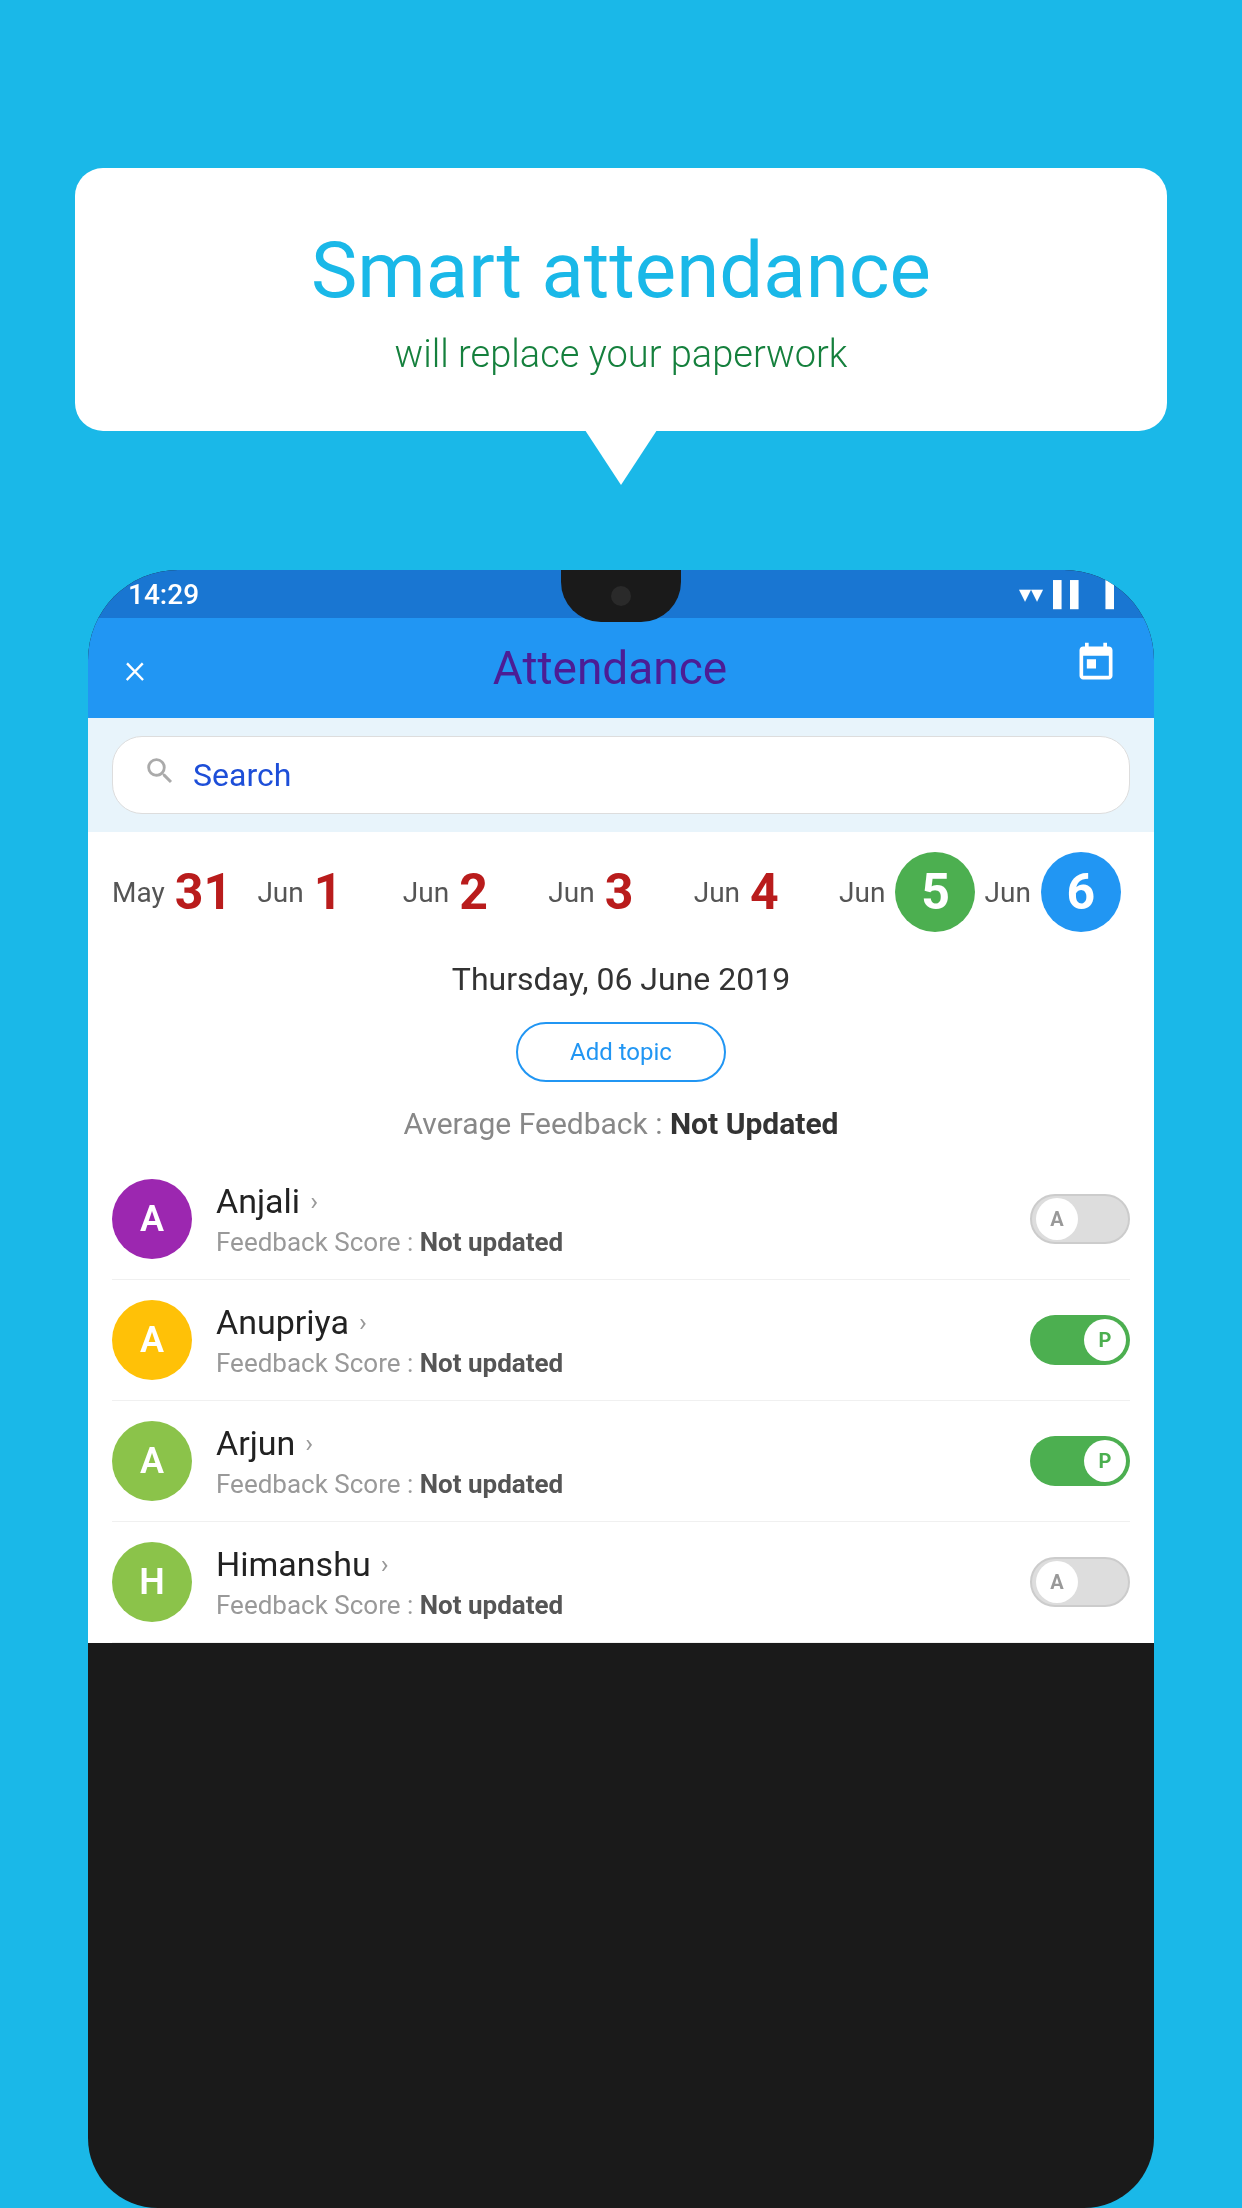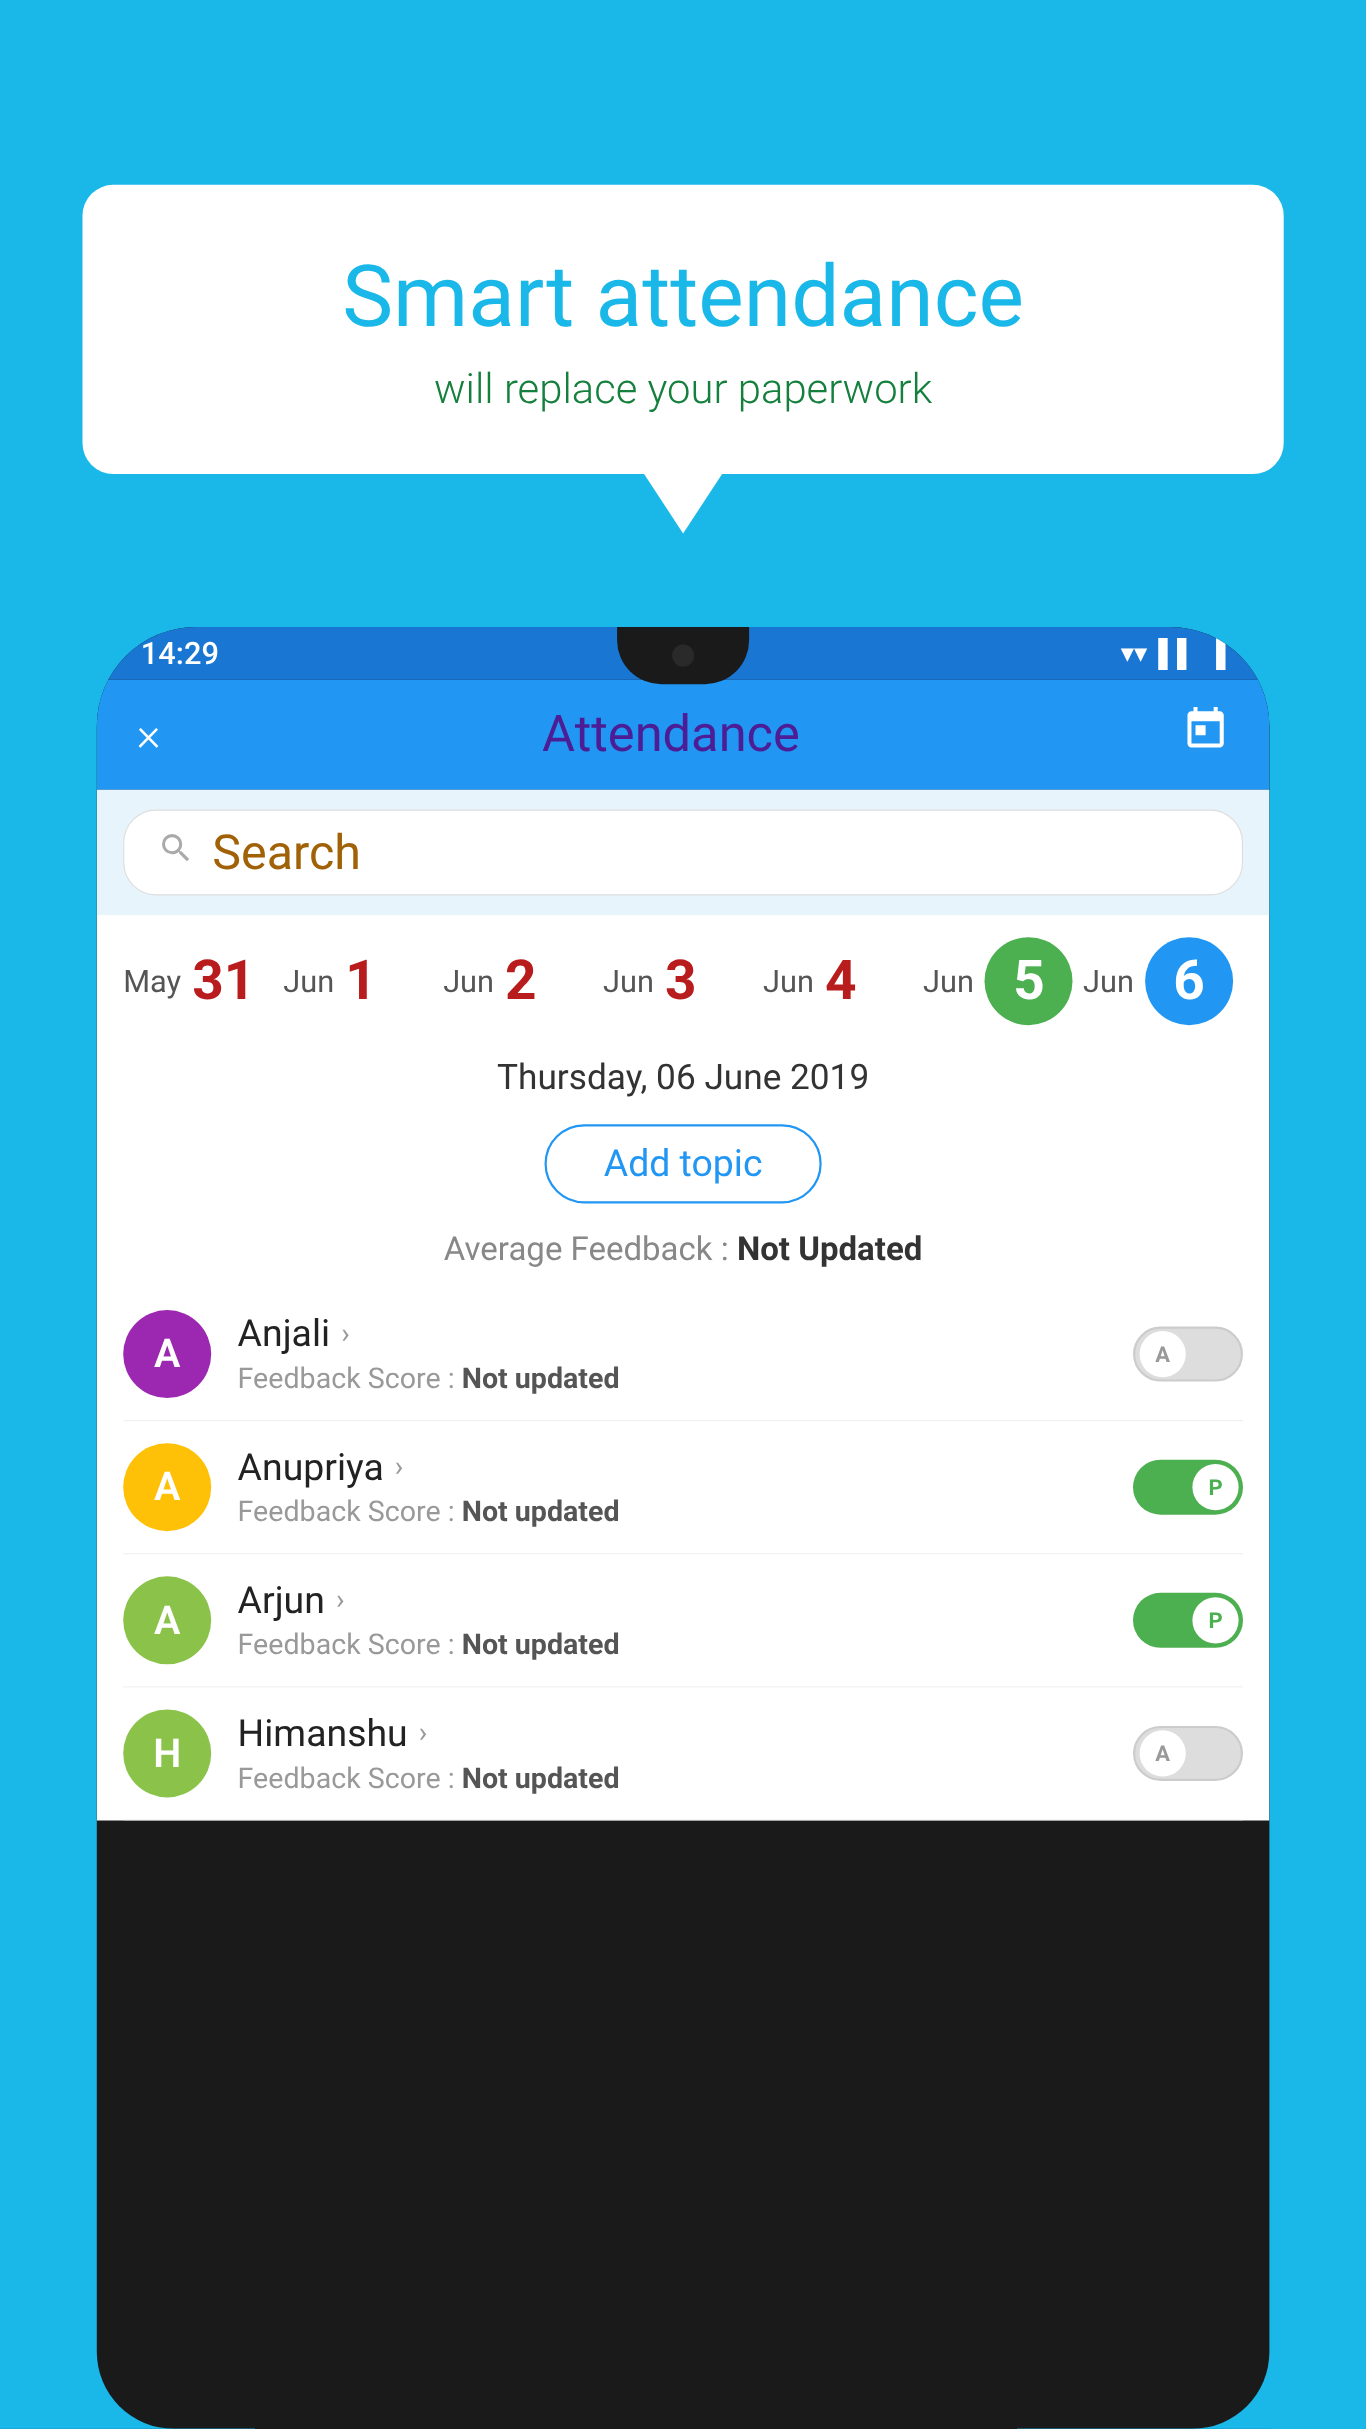--- a/index.html
+++ b/index.html
@@ -150,22 +150,22 @@
       align-items: center;
       padding: 0 30px;
       gap: 16px;
       border: 1px solid #ddd;
     }
     .search-icon {
       color: #999;
       font-size: 34px;
     }
     .search-text {
-      font-size: 44px;
-      color: #a16207;
+      font-size: 32px;
+      color: #1d4ed8;
       text-align: right;
     }
 
     
     .date-strip {
       padding: 20px 24px 10px;
       display: flex;
       gap: 0;
       justify-content: space-around;
       align-items: center;
@@ -224,21 +224,21 @@
     .add-topic-container {
       text-align: center;
       padding: 14px 0;
     }
     .add-topic-btn {
       display: inline-block;
       border: 2px solid #2196f3;
       border-radius: 40px;
       padding: 14px 52px;
       color: #2196f3;
-      font-size: 34px;
+      font-size: 24px;
       cursor: pointer;
     }
 
     
     .avg-feedback {
       text-align: center;
       padding: 10px 0 18px;
       font-size: 30px;
       color: #888;
     }

